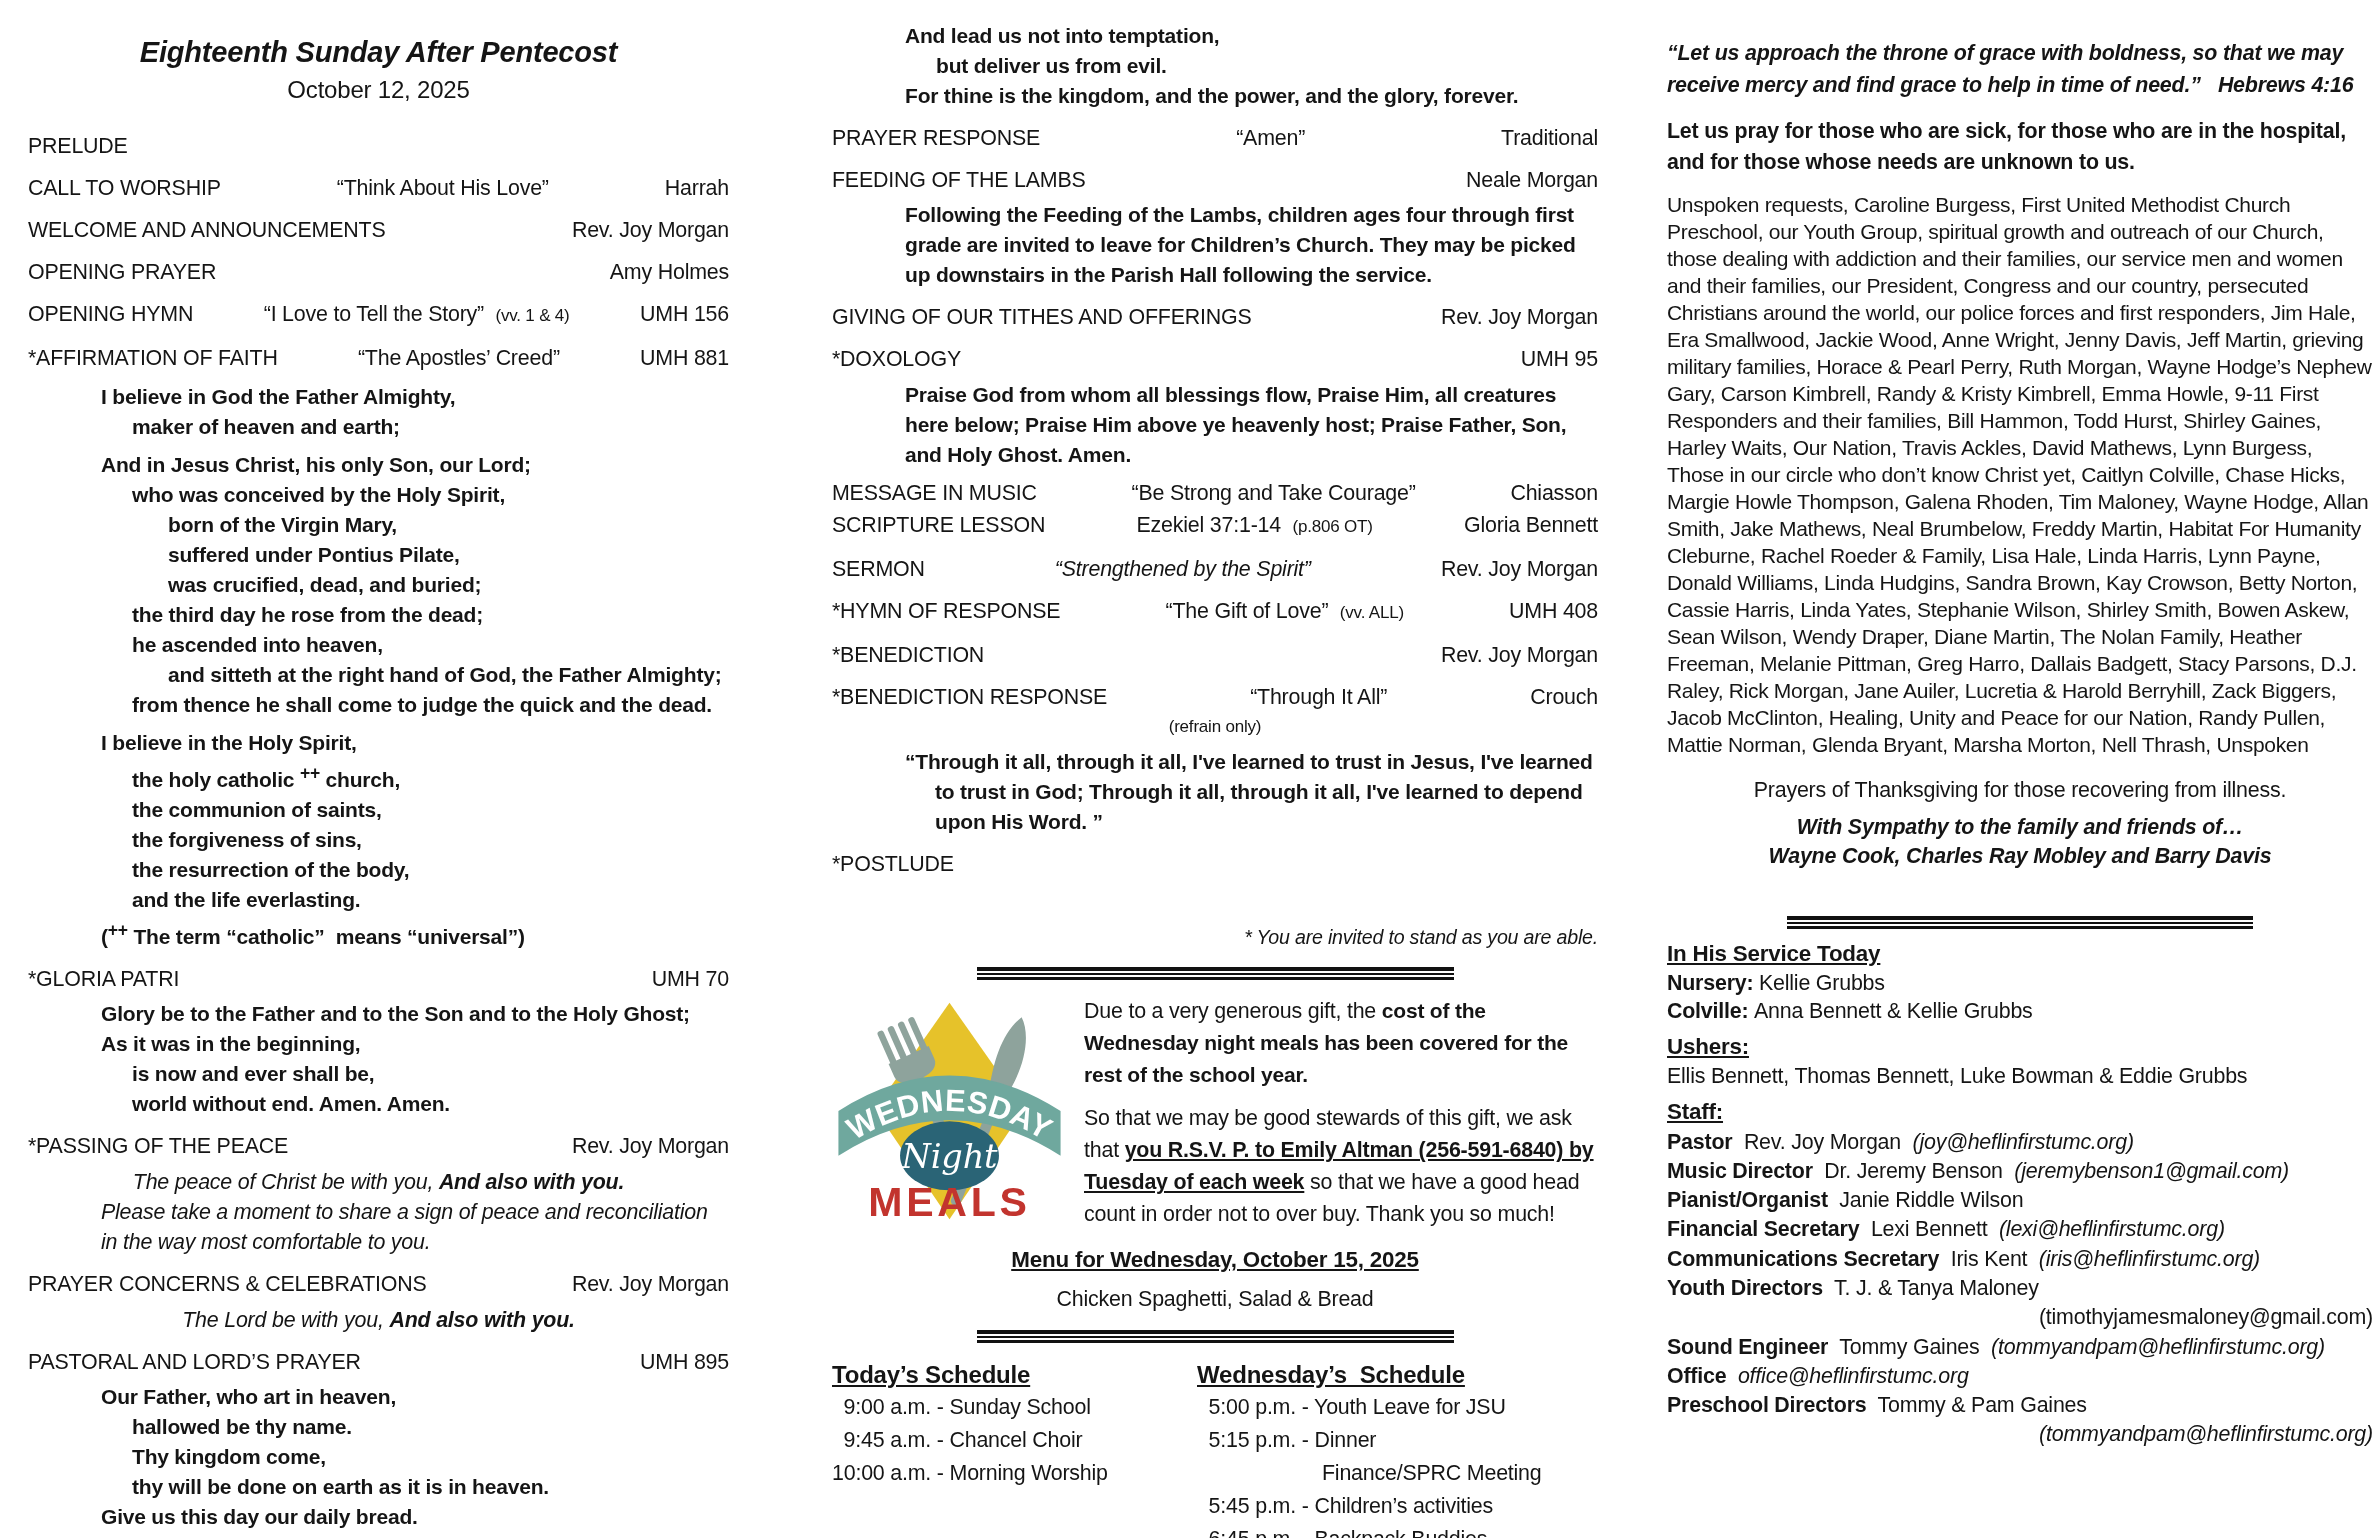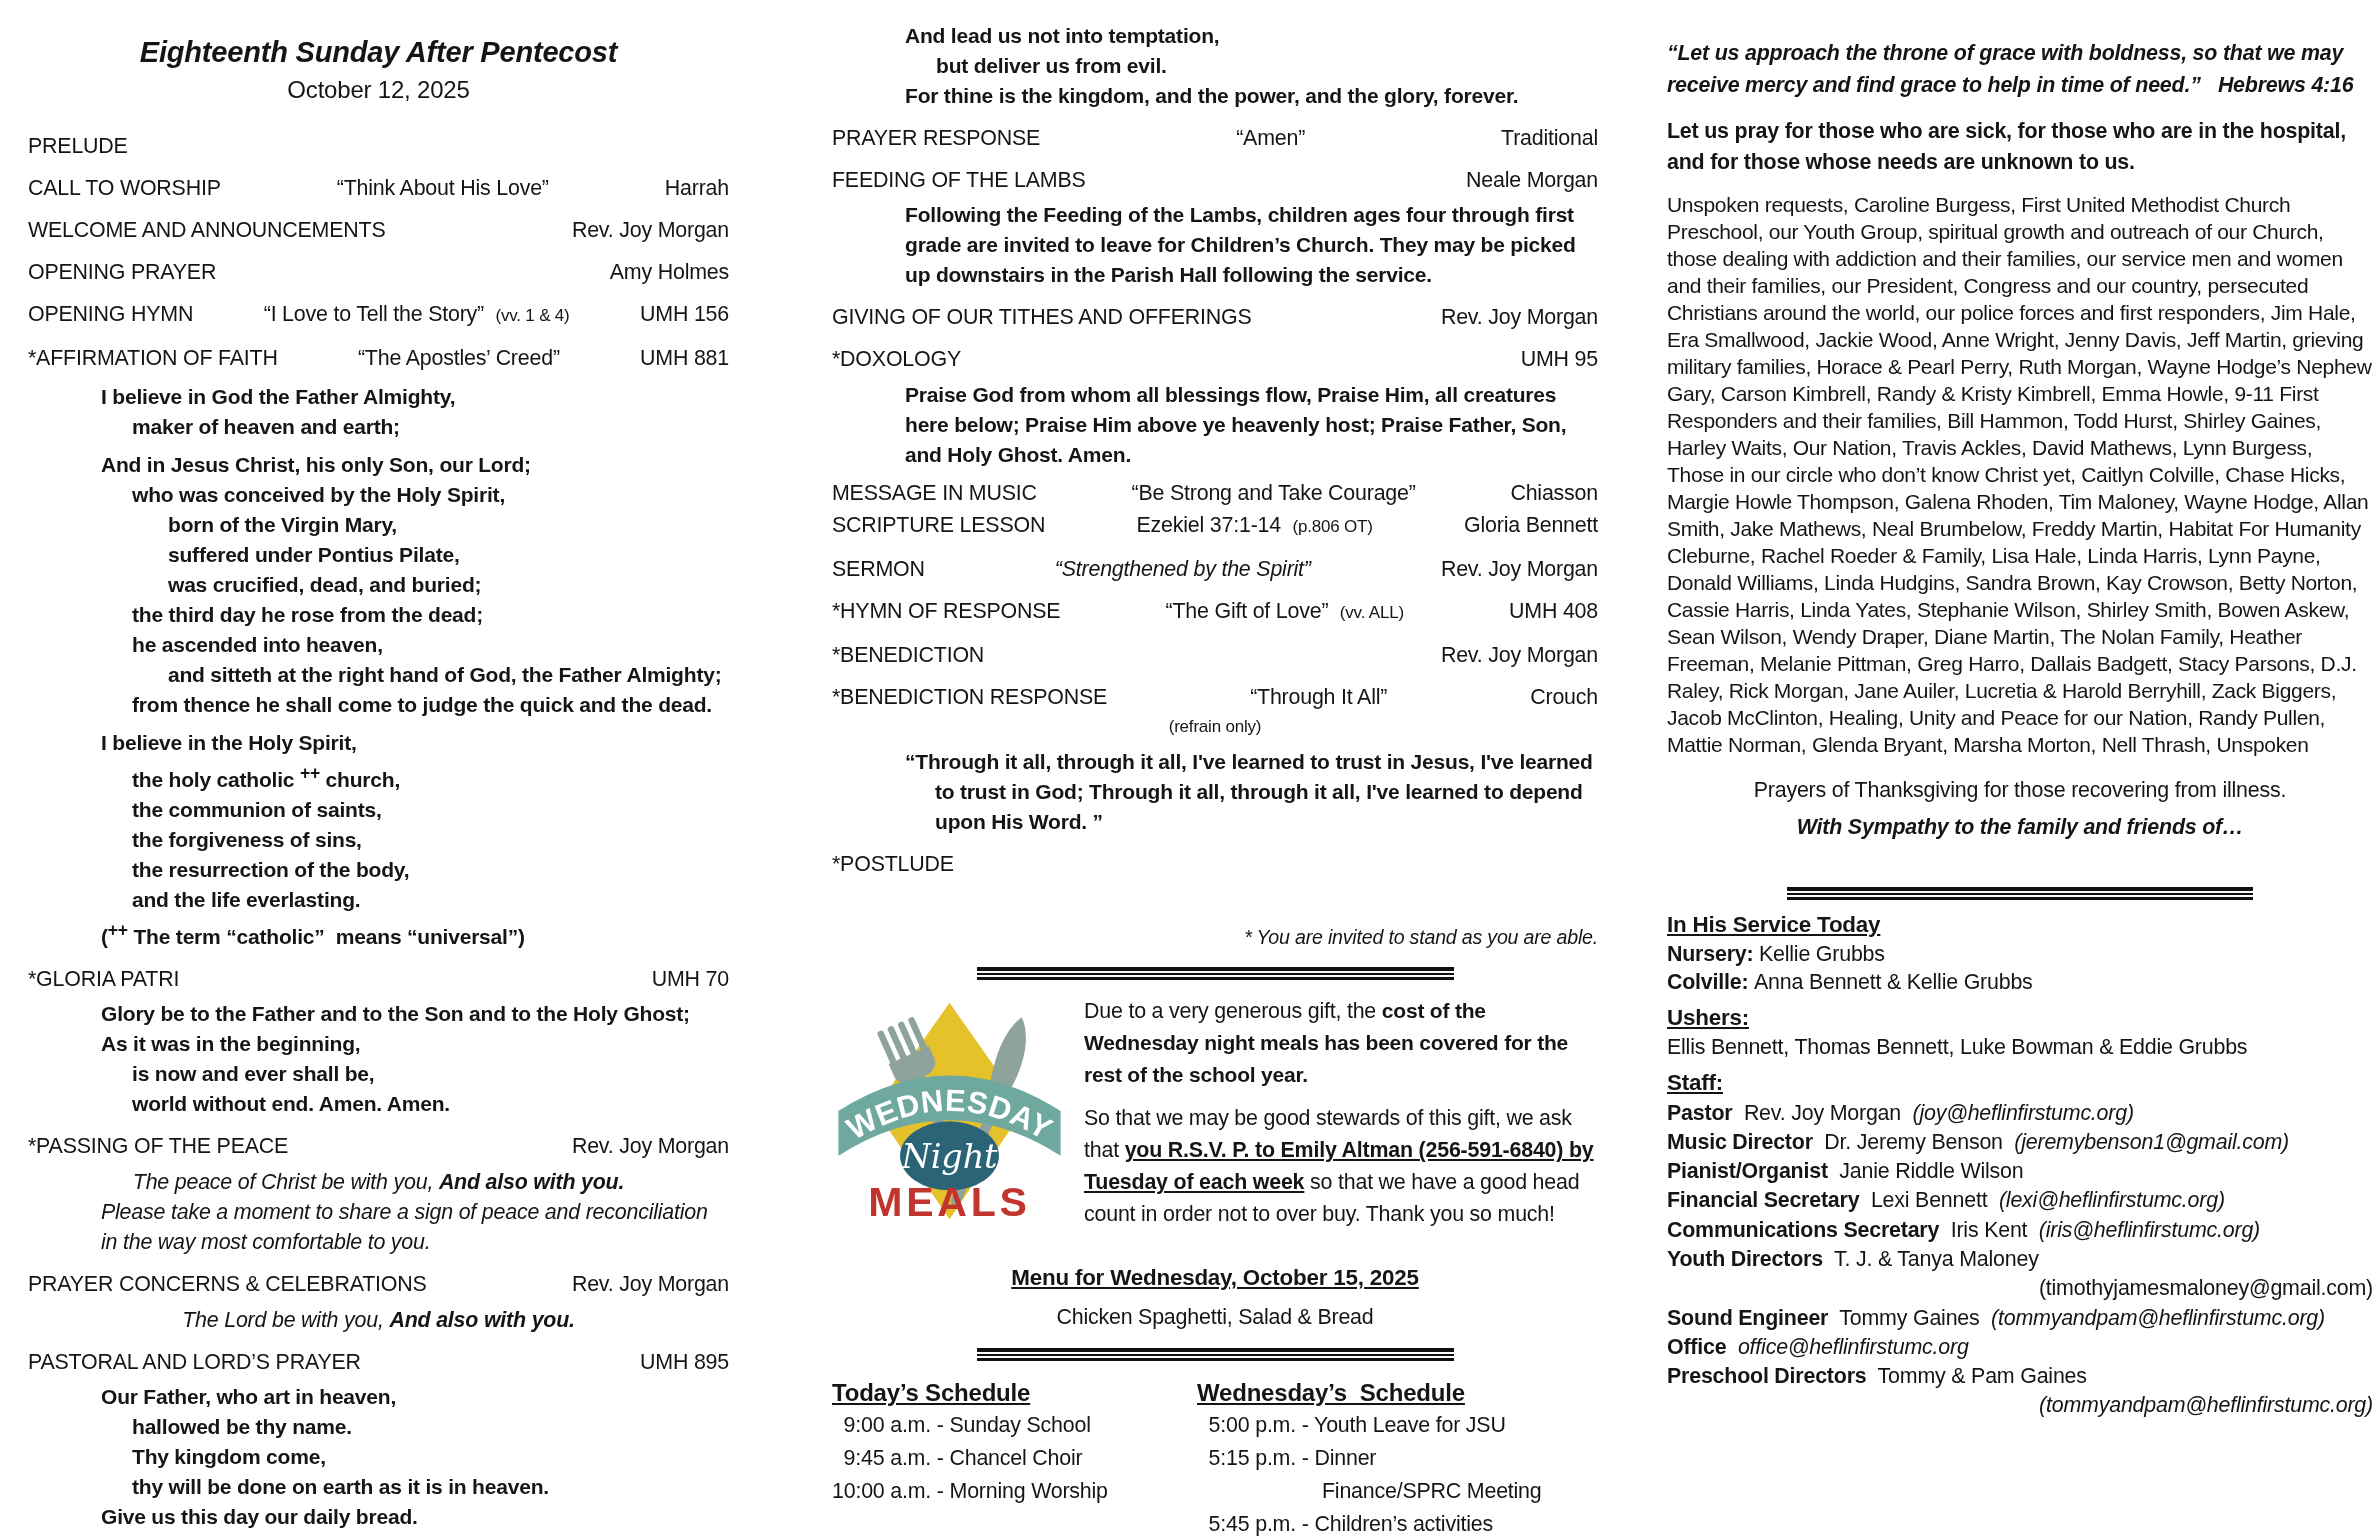--- a/index.html
+++ b/index.html
@@ -45,21 +45,21 @@
   .rule { height:13px; margin:15px auto 0 auto;
           background:linear-gradient(#111 0 3.7px, transparent 3.7px 5.6px, #111 5.6px 8.4px, transparent 8.4px 10.3px, #111 10.3px 13px); }
   .rule-mid { width:477px; }
   .rule-right { width:466px; margin-top:45px; }
 
   .meals { margin-top:15px; line-height:32px; }
   .meals-logo { float:left; width:235px; height:224px; margin:3.7px 17px 0 0; }
   .meals p { margin:0 0 11.2px 0; }
   .clear { clear:both; }
 
-  .menu-title { text-align:center; font-weight:bold; font-size:22.4px; margin-top:20px; }
+  .menu-title { text-align:center; font-weight:bold; font-size:22.4px; margin-top:2px; }
   .menu-title span { text-decoration:underline; }
   .menu-items { text-align:center; margin-top:7.5px; }
 
   .sched-wrap { display:flex; margin-top:15px; line-height:33px; }
   .sched-today { width:365px; }
   .sched-wed { flex:1; }
   .sched-head { font-weight:bold; font-size:24px; text-decoration:underline; white-space:pre-wrap; }
   .time { display:inline-block; min-width:99px; text-align:right; font-weight:normal; }
   .sched-indent { padding-left:125px; }
 
@@ -316,20 +316,21 @@
   </div>
 
   <div class="pray-intro">Let us pray for those who are sick, for those who are in the hospital, and for those whose needs are unknown to us.</div>
 
   <div class="prayer-list">Unspoken requests, Caroline Burgess, First United Methodist Church Preschool, our Youth Group, spiritual growth and outreach of our Church, those dealing with addiction and their families, our service men and women and their families, our President, Congress and our country, persecuted Christians around the world, our police forces and first responders, Jim Hale, Era Smallwood, Jackie Wood, Anne Wright, Jenny Davis, Jeff Martin, grieving military families, Horace &amp; Pearl Perry, Ruth Morgan, Wayne Hodge’s Nephew Gary, Carson Kimbrell, Randy &amp; Kristy Kimbrell, Emma Howle, 9-11 First Responders and their families, Bill Hammon, Todd Hurst, Shirley Gaines, Harley Waits, Our Nation, Travis Ackles, David Mathews, Lynn Burgess, Those in our circle who don’t know Christ yet, Caitlyn Colville, Chase Hicks, Margie Howle Thompson, Galena Rhoden, Tim Maloney, Wayne Hodge, Allan Smith, Jake Mathews, Neal Brumbelow, Freddy Martin, Habitat For Humanity Cleburne, Rachel Roeder &amp; Family, Lisa Hale, Linda Harris, Lynn Payne, Donald Williams, Linda Hudgins, Sandra Brown, Kay Crowson, Betty Norton, Cassie Harris, Linda Yates, Stephanie Wilson, Shirley Smith, Bowen Askew, Sean Wilson, Wendy Draper, Diane Martin, The Nolan Family, Heather Freeman, Melanie Pittman, Greg Harro, Dallais Badgett, Stacy Parsons, D.J. Raley, Rick Morgan, Jane Auiler, Lucretia &amp; Harold Berryhill, Zack Biggers, Jacob McClinton, Healing, Unity and Peace for our Nation, Randy Pullen, Mattie Norman, Glenda Bryant, Marsha Morton, Nell Thrash, Unspoken</div>
 
   <div class="thanksgiving">Prayers of Thanksgiving for those recovering from illness.</div>
 
   <div class="sympathy mt14">
     <div>With Sympathy to the family and friends of…</div>
+    <div>Wayne Cook, Charles Ray Mobley and Barry Davis</div>
   </div>
 
   <div class="rule rule-right"></div>
 
   <div class="service">
     <div class="svc-title">In His Service Today</div>
     <div class="svc-line"><span class="b">Nursery:</span><span>Kellie Grubbs</span></div>
     <div class="svc-line"><span class="b">Colville:</span><span>Anna Bennett &amp; Kellie Grubbs</span></div>
 
     <div class="svc-title mt14">Ushers:</div>

